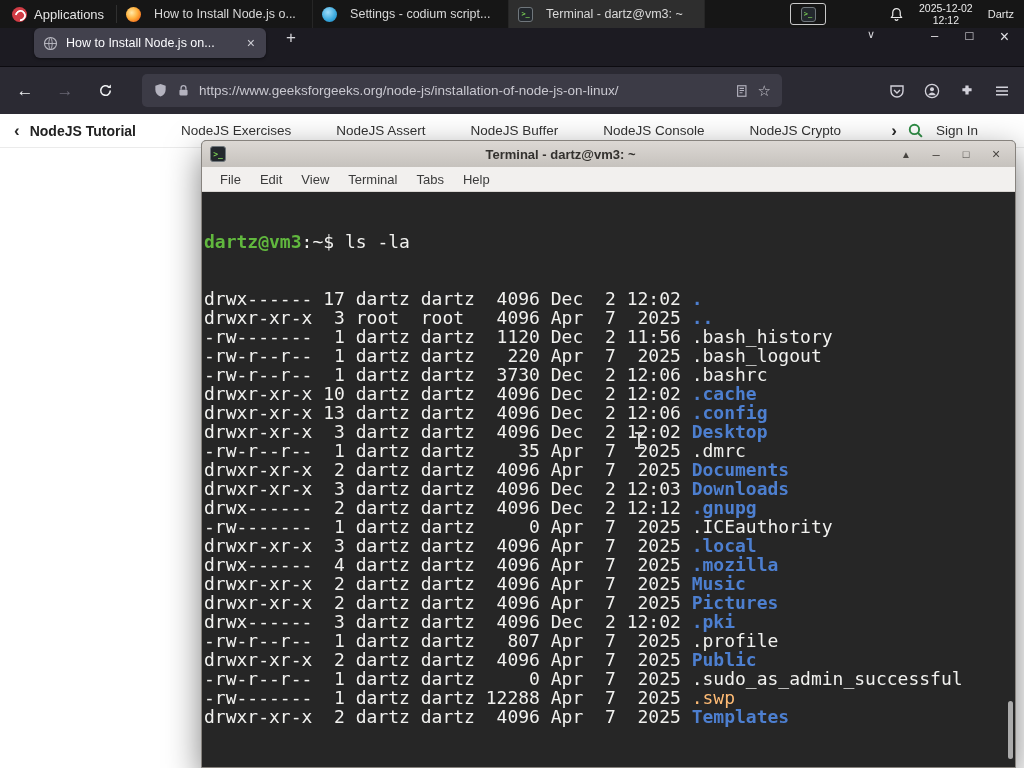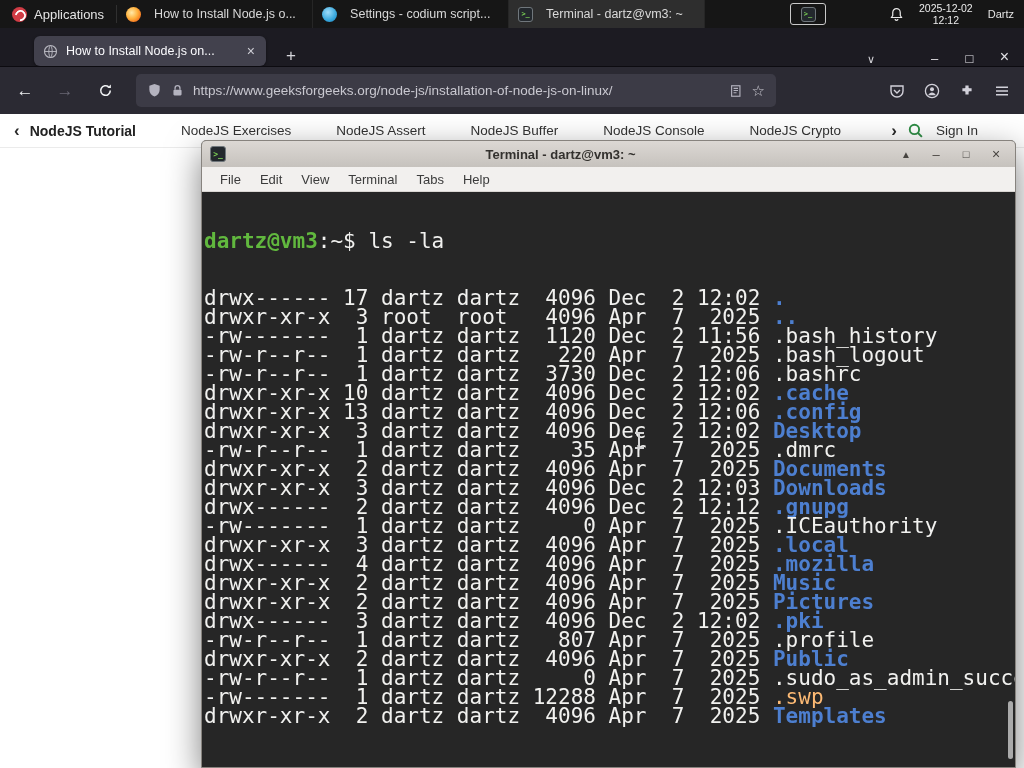--- a/index.html
+++ b/index.html
@@ -28,41 +28,41 @@
   .ico-term span{color:#7ad054;font:700 7px "DejaVu Sans Mono",monospace;letter-spacing:0;}
   .tb-right{margin-left:auto;display:flex;align-items:center;gap:15px;padding-right:10px;}
   .tray-btn{width:36px;height:22px;border:1px solid #c9c9c9;border-radius:3px;margin-right:48px;
           display:flex;align-items:center;justify-content:center;}
   .bell{display:flex;color:#e8e8e8;}
   .clock{font-size:10.5px;line-height:12px;text-align:center;color:#ececec;}
   .tb-user{font-size:11px;}
 
   
   .tabstrip{position:absolute;top:28px;left:0;right:0;height:38px;background:#1c1b22;
-            display:flex;align-items:flex-end;z-index:30;}
+            display:flex;align-items:flex-start;z-index:30;}
   .tab{margin-left:34px;width:232px;height:30px;background:#42414d;border-radius:6px;
        display:flex;align-items:center;gap:8px;padding:0 9px;color:#fbfbfe;font-size:12.5px;
        box-shadow:0 1px 3px rgba(0,0,0,.45);}
   .fav{display:flex;flex:none;}
   .tab-title{flex:1;white-space:nowrap;overflow:hidden;}
   .tab-close{color:#cfcfd6;font-size:14px;padding:0 2px;flex:none;}
   .newtab{color:#d7d7dc;font-size:17px;margin-left:12px;width:26px;text-align:center;}
   .strip-spacer{flex:1;}
   .tabs-chevron{color:#d7d7dc;font-size:11px;margin-right:44px;}
   .winctl{width:31px;text-align:center;color:#e2e2e6;font-size:13px;margin-right:4px;}
   .winctl.close{font-size:16px;}
 
   
   .toolbar{position:absolute;top:66px;left:0;right:0;height:48px;background:#2b2a33;
            border-top:1px solid #0c0b10;display:flex;align-items:center;z-index:30;}
   .navbtn{width:34px;height:34px;margin-left:6px;display:flex;align-items:center;justify-content:center;
           color:#eef0f2;font-size:17px;border-radius:4px;}
   .navbtn.first{margin-left:8px;}
   .navbtn.dim{color:#686774;}
-  .urlbar{margin-left:14px;width:640px;height:33px;background:#3c3b46;border-radius:5px;
+  .urlbar{margin-left:20px;width:640px;height:33px;background:#3c3b46;border-radius:5px;
           display:flex;align-items:center;padding:0 11px;gap:9px;}
   .ubicon{display:flex;color:#b4b3bf;flex:none;}
   .url-text{flex:1;font-size:13.5px;color:#c9c8d0;white-space:nowrap;overflow:hidden;}
   .star{font-size:15px;color:#c9c8d0;line-height:1;}
   .tb-icons{margin-left:auto;display:flex;align-items:center;gap:19px;padding-right:14px;color:#d2d1da;}
   .tb-icons > *{display:flex;}
 
   
   .gfgnav{position:absolute;top:114px;left:0;right:0;height:34px;background:#fff;
           border-bottom:1px solid #ebebeb;display:flex;align-items:center;font-size:13.5px;color:#333;
@@ -86,21 +86,21 @@
   .ico-term.tbar span{font-size:8px;}
   .term-title-text{flex:1;text-align:center;font-size:13px;font-weight:700;color:#33312e;
               white-space:nowrap;overflow:hidden;}
   .tctl{width:22px;text-align:center;color:#474440;font-size:10px;flex:none;}
   .tctl.min{font-size:13px;}
   .tctl.max{font-size:11px;}
   .tctl.cls{font-size:14px;}
   .term-menu{height:25px;flex:none;background:#f2f0ee;border-bottom:1px solid #d9d6d2;
              display:flex;align-items:center;gap:19px;padding:0 18px;font-size:13px;color:#3b3b3b;}
   .term-body{position:relative;flex:1;background:#262626;padding:2px 0 0 2px;overflow:hidden;
-             font-family:"DejaVu Sans Mono",monospace;font-size:21px;line-height:19px;
+             font-family:"DejaVu Sans Mono",monospace;font-size:18px;line-height:19px;
              color:#f1f1ef;white-space:pre;}
   .tline{height:19px;}
   .p-green{color:#61b83e;font-weight:700;}
   .fn-dir{color:#4d7fd0;font-weight:700;}
   .fn-dim{color:#fdba74;}
   .fn-file{color:#f1f1ef;}
   .term-scrollbar{position:absolute;right:2px;bottom:8px;width:5px;height:58px;background:#c2c2c2;
              border-radius:3px;opacity:.85;}
   .ibeam{position:absolute;left:433px;top:240px;width:9px;height:17px;
          border-top:2px solid #d5d5d5;border-bottom:2px solid #d5d5d5;}

